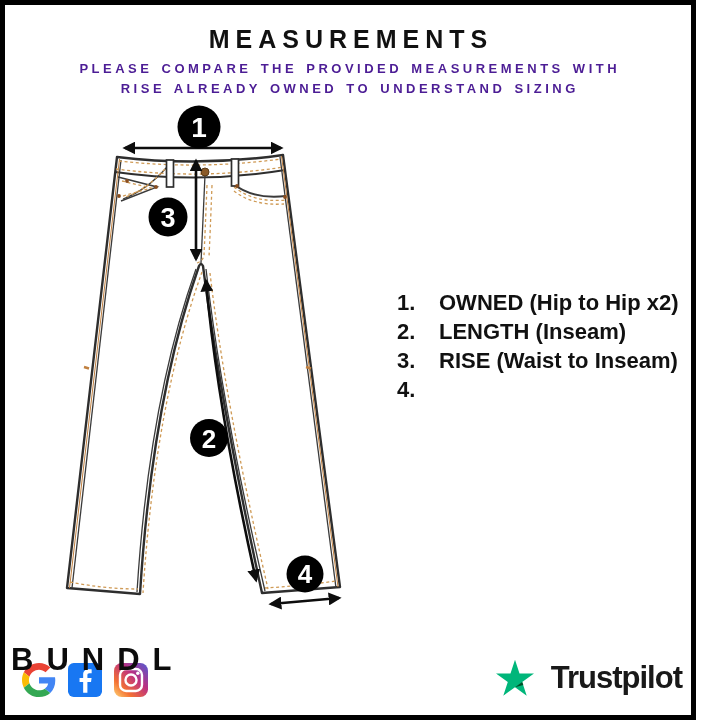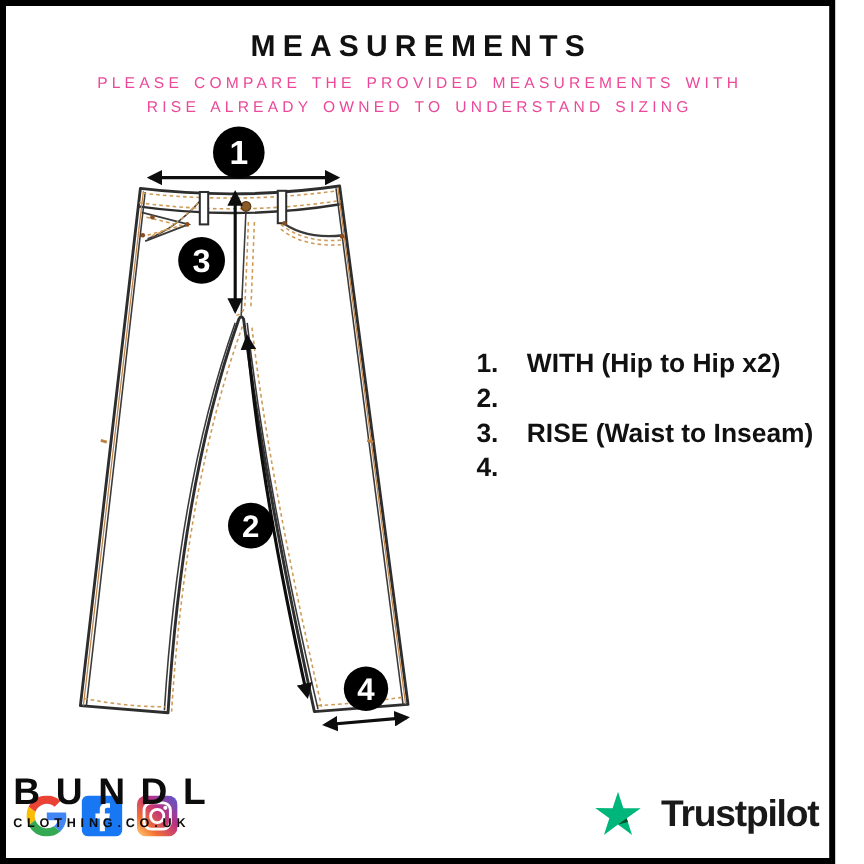--- a/index.html
+++ b/index.html
@@ -2,21 +2,21 @@
 <html><head>
 <meta charset="utf-8">
 <style>
   html,body{margin:0;padding:0;}
   body{width:720px;height:720px;background:#fff;font-family:"Liberation Sans",sans-serif;}
   .canvas{position:relative;width:696px;height:720px;box-sizing:border-box;border:5px solid #000;background:#fff;overflow:hidden;}
 
   
   .header{position:absolute;top:19px;left:0;right:0;text-align:center;}
   .title{font-size:25px;font-weight:bold;color:#111;letter-spacing:6px;margin-right:-6px;line-height:30px;}
-  .subtitle{margin-top:5px;font-size:13px;font-weight:normal;color:#ec4899;letter-spacing:3.5px;margin-right:-3.5px;line-height:20px;word-spacing:2px;}
+  .subtitle{margin-top:5px;font-size:13px;font-weight:bold;color:#4c1d95;letter-spacing:3.5px;margin-right:-3.5px;line-height:20px;word-spacing:2px;}
 
   
   .jeans{position:absolute;left:50px;top:100px;width:340px;height:530px;}
 
   
   .legend{position:absolute;left:392px;top:283px;}
   .legend-row{display:flex;line-height:29px;font-size:22px;font-weight:bold;color:#111;}
   .legend-num{width:42px;flex:0 0 42px;}
   .legend-label{white-space:nowrap;}
 
@@ -123,24 +123,25 @@
       <g>
         <circle cx="250" cy="469" r="18.5" fill="#000000"></circle>
         <text x="250" y="478" font-size="26">4</text>
       </g>
     </g>
   </svg>
 
   <div class="legend">
     <div class="legend-row">
       <span class="legend-num">1.</span>
-      <span class="legend-label">WITH (Hip to Hip x2)</span>
+      <span class="legend-label">OWNED (Hip to Hip x2)</span>
     </div>
     <div class="legend-row">
       <span class="legend-num">2.</span>
+      <span class="legend-label">LENGTH (Inseam)</span>
     </div>
     <div class="legend-row">
       <span class="legend-num">3.</span>
       <span class="legend-label">RISE (Waist to Inseam)</span>
     </div>
     <div class="legend-row">
       <span class="legend-num">4.</span>
     </div>
   </div>
 
@@ -166,21 +167,20 @@
       </defs>
       <rect width="48" height="48" rx="11" fill="url(#ig)"></rect>
       <rect x="8.5" y="8.5" width="31" height="31" rx="8.5" fill="none" stroke="#ffffff" stroke-width="3.4"></rect>
       <circle cx="24" cy="24" r="7.8" fill="none" stroke="#ffffff" stroke-width="3.4"></circle>
       <circle cx="33.6" cy="14.4" r="2.4" fill="#ffffff"></circle>
     </svg>
   </div>
 
   <div class="brand">
     <div class="brand-name">BUNDL</div>
-    <div class="brand-domain">CLOTHING.CO.UK</div>
   </div>
 
   <div class="trustpilot">
     <svg width="38" height="38" viewBox="0 0 48 48">
       <path fill="#00B67A" d="M48 18.3H29.7L24 .9l-5.7 17.4L0 18.2l14.9 10.8L9.2 46.4 24 35.6l14.8 10.8-5.7-17.4L48 18.3z"></path>
       <path fill="#005128" d="M34.5 32.9 L33.1 29 L24 35.6 Z"></path>
     </svg>
     <span class="trustpilot-label">Trustpilot</span>
   </div>
 

